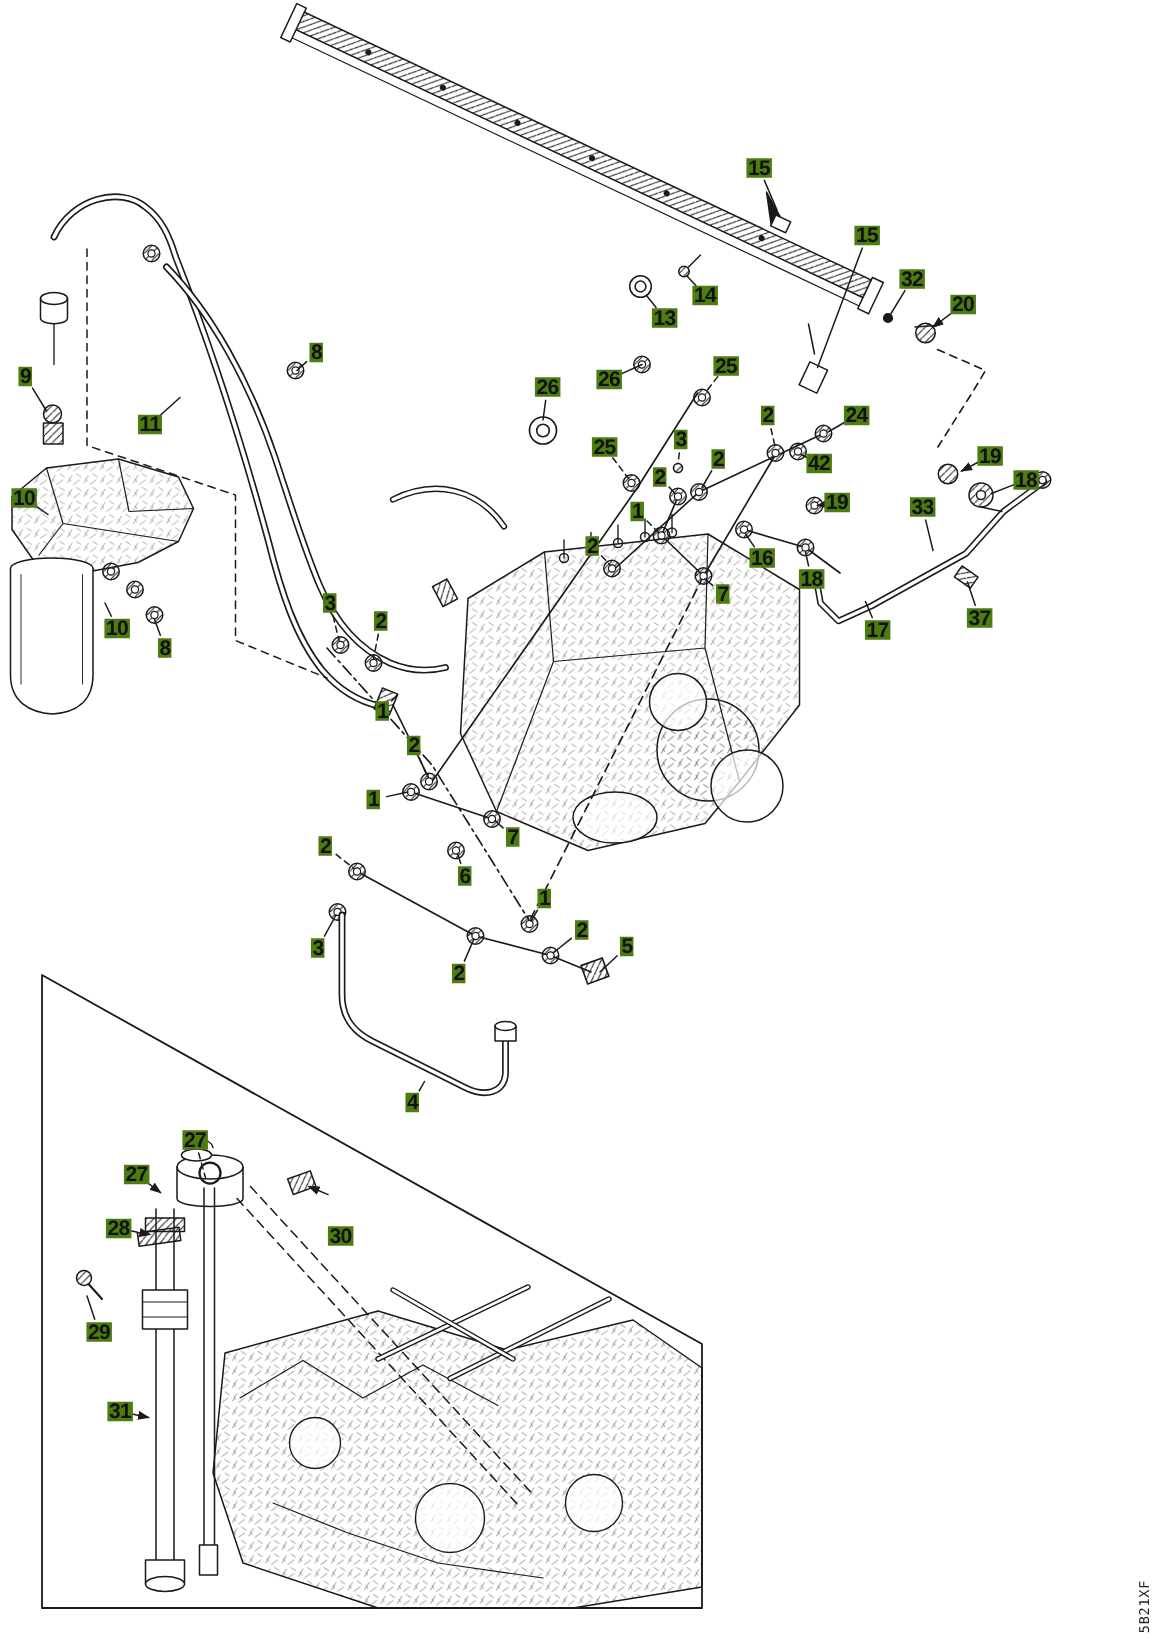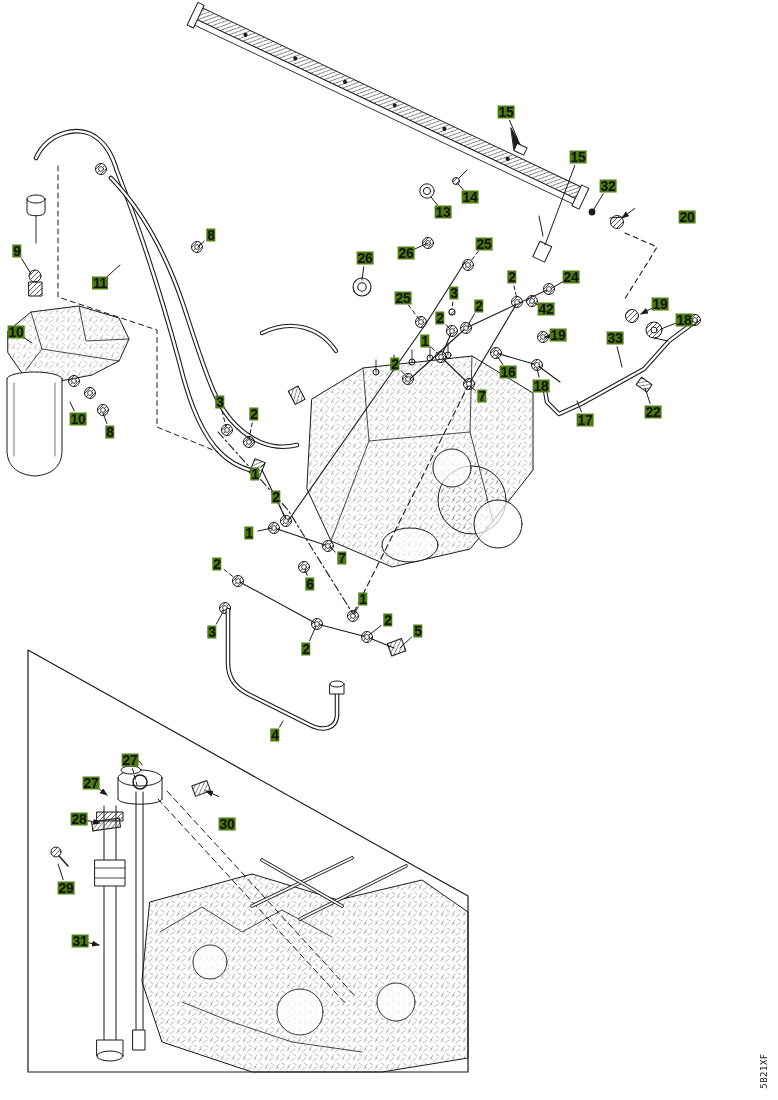--- a/index.html
+++ b/index.html
@@ -259,21 +259,21 @@
         <line x1="87.84104709780227" y1="820.6840089710099" x2="100" y2="823" stroke="#1a1a1a" stroke-width="1" stroke-dasharray="4,3" marker-end="url(#arr)"></line>
         <line x1="63.15395010584846" y1="879.4618503175453" x2="58" y2="864" stroke="#1a1a1a" stroke-width="1"></line>
         <line x1="88.80694806488074" y1="942.8540943294486" x2="99" y2="945" stroke="#1a1a1a" stroke-width="1" marker-end="url(#arr)"></line>
       </g>
 </svg>
 
 <div class="code">5B21XF</div>
 <div class="callout" style="left: 506px; top: 112px;">15</div>
     <div class="callout" style="left: 578px; top: 157px;">15</div>
     <div class="callout" style="left: 608px; top: 186px;">32</div>
-    <div class="callout" style="left: 642px; top: 217px; margin-left: 45px;">20</div>
+    <div class="callout" style="left: 642px; top: 203px;">20</div>
     <div class="callout" style="left: 470px; top: 197px;">14</div>
     <div class="callout" style="left: 443px; top: 212px;">13</div>
     <div class="callout" style="left: 17px; top: 251px;">9</div>
     <div class="callout" style="left: 211px; top: 235px;">8</div>
     <div class="callout" style="left: 406px; top: 253px;">26</div>
     <div class="callout" style="left: 365px; top: 258px;">26</div>
     <div class="callout" style="left: 484px; top: 244px;">25</div>
     <div class="callout" style="left: 512px; top: 277px;">2</div>
     <div class="callout" style="left: 571px; top: 277px;">24</div>
     <div class="callout" style="left: 100px; top: 283px;">11</div>
@@ -288,21 +288,21 @@
     <div class="callout" style="left: 558px; top: 335px;">19</div>
     <div class="callout" style="left: 425px; top: 341px;">1</div>
     <div class="callout" style="left: 615px; top: 338px;">33</div>
     <div class="callout" style="left: 395px; top: 364px;">2</div>
     <div class="callout" style="left: 508px; top: 372px;">16</div>
     <div class="callout" style="left: 541px; top: 386px;">18</div>
     <div class="callout" style="left: 482px; top: 396px;">7</div>
     <div class="callout" style="left: 220px; top: 402px;">3</div>
     <div class="callout" style="left: 254px; top: 414px;">2</div>
     <div class="callout" style="left: 585px; top: 420px;">17</div>
-    <div class="callout" style="left: 653px; top: 412px;">22</div>
+    <div class="callout" style="left: 653px; top: 412px;">37</div>
     <div class="callout" style="left: 78px; top: 419px;">10</div>
     <div class="callout" style="left: 110px; top: 432px;">8</div>
     <div class="callout" style="left: 255px; top: 474px;">1</div>
     <div class="callout" style="left: 276px; top: 497px;">2</div>
     <div class="callout" style="left: 249px; top: 533px;">1</div>
     <div class="callout" style="left: 342px; top: 558px;">7</div>
     <div class="callout" style="left: 217px; top: 564px;">2</div>
     <div class="callout" style="left: 310px; top: 584px;">6</div>
     <div class="callout" style="left: 363px; top: 599px;">1</div>
     <div class="callout" style="left: 388px; top: 620px;">2</div>

